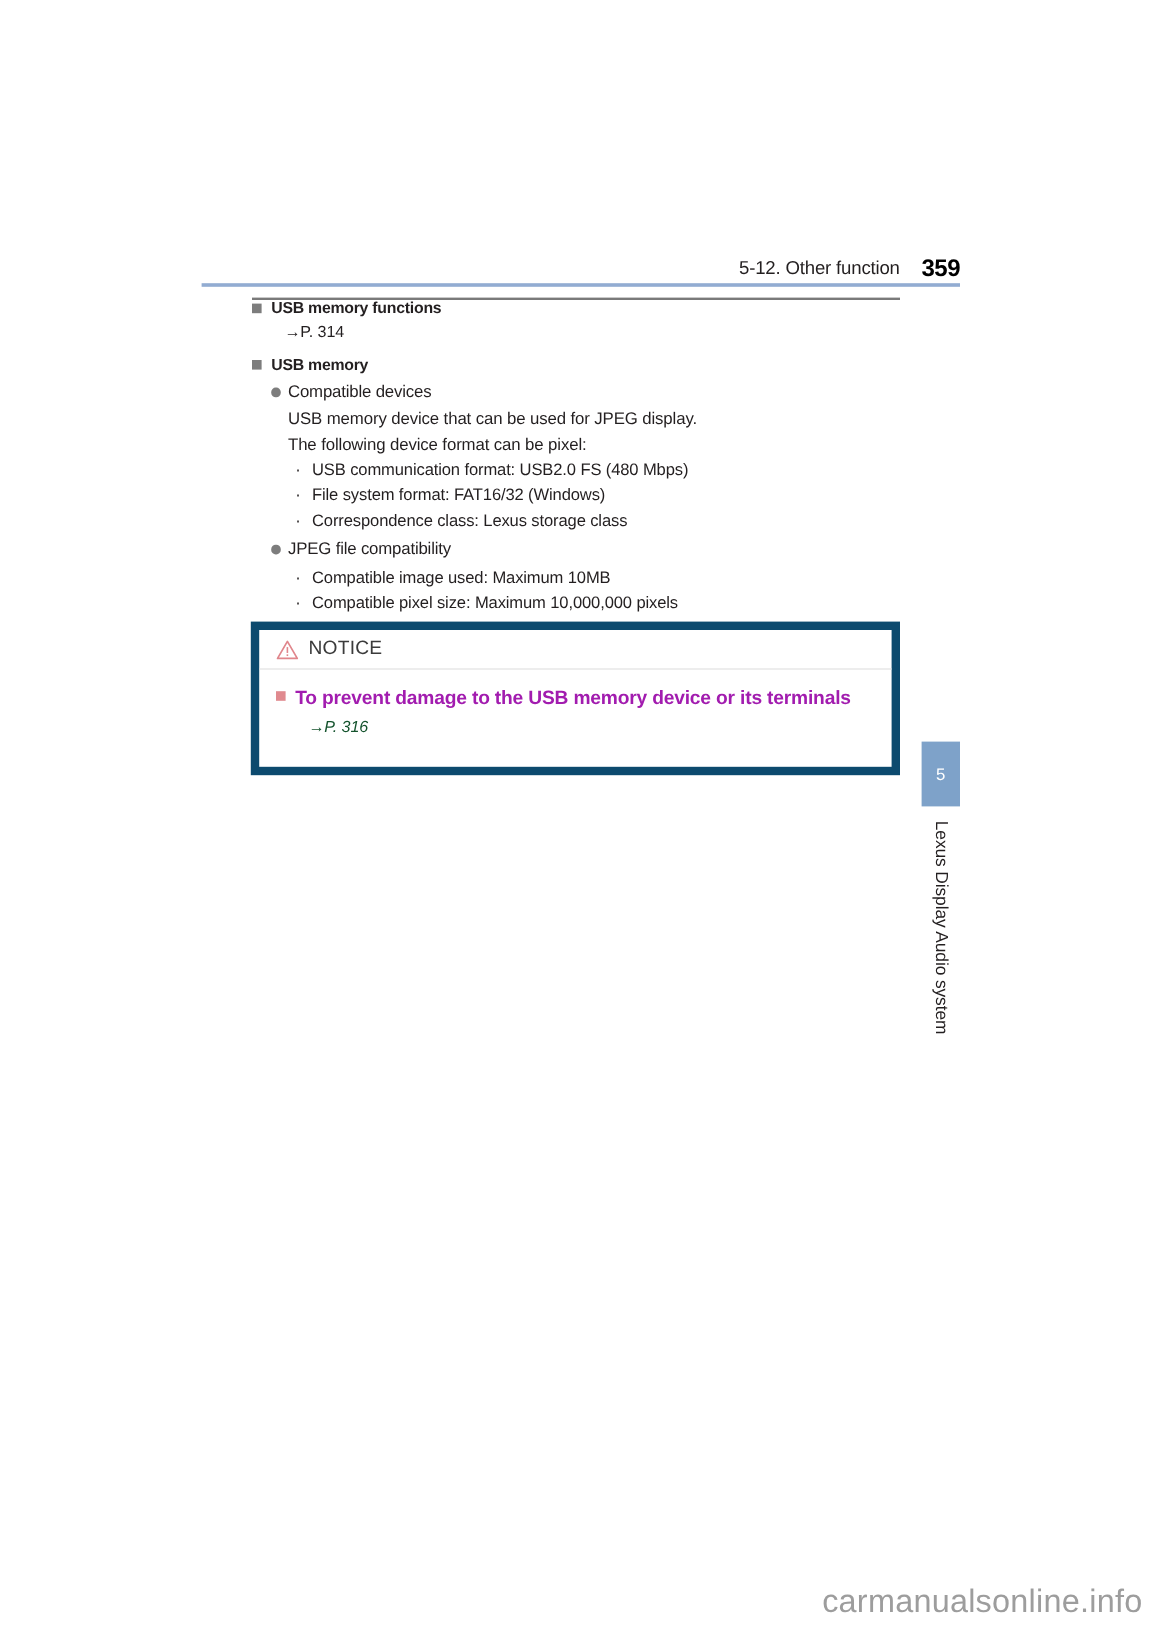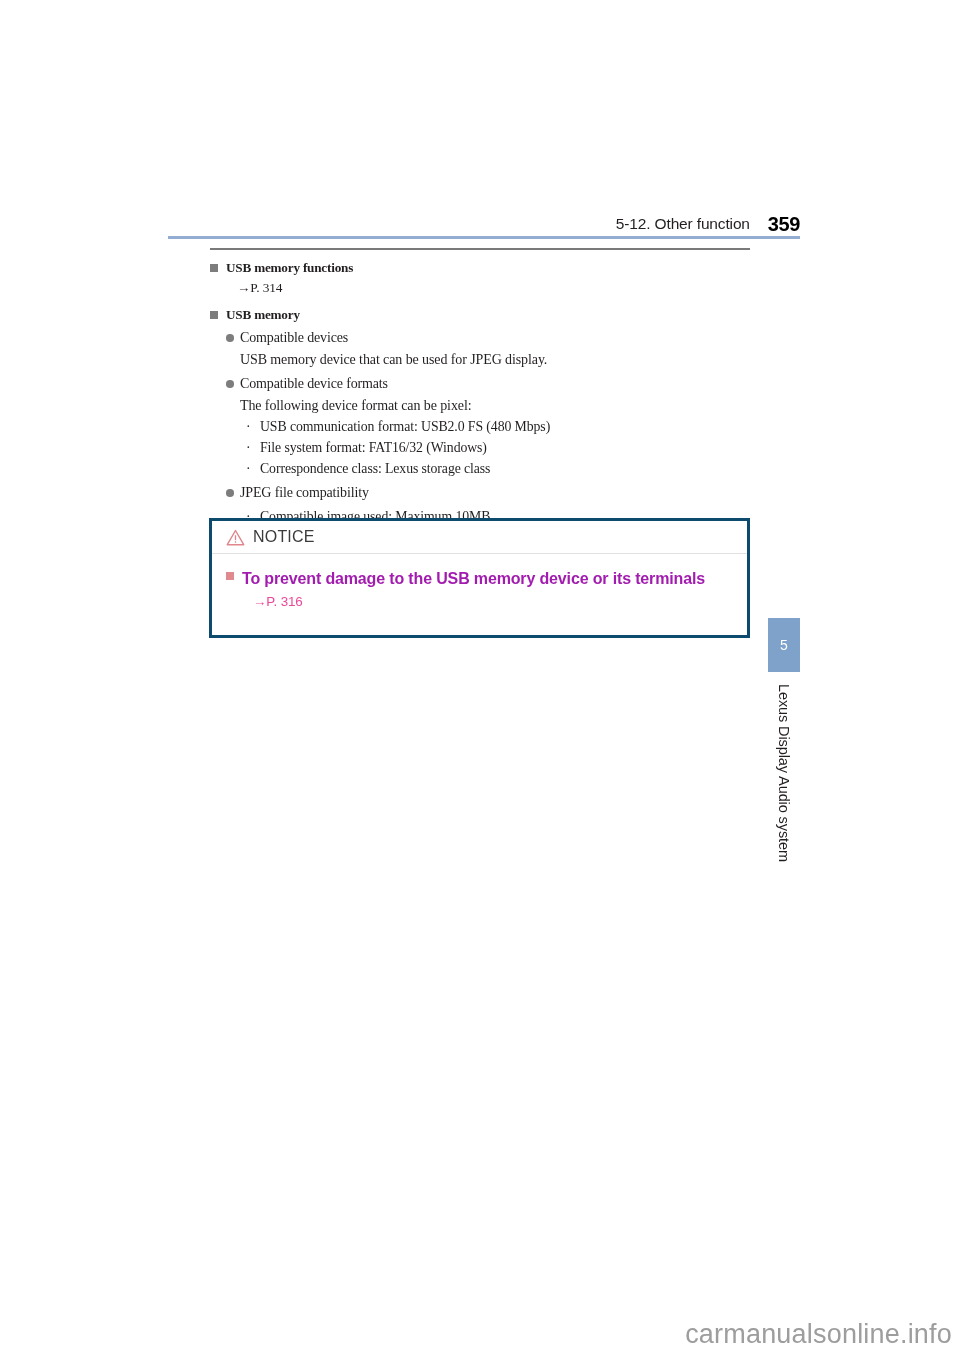--- a/index.html
+++ b/index.html
@@ -68,23 +68,22 @@
     top: 248px;
     width: 540px;
     height: 1.6px;
     background: #7a7a7a;
   }
 
   
   .content {
     position: absolute;
     left: 210px;
-    top: 256px;
+    top: 245px;
     width: 560px;
-    font-family: Liberation Serif, serif;
   }
 
   
   .h-sq {
     position: relative;
     padding-left: 16px;
     font-size: 13.2px;
     font-weight: bold;
     letter-spacing: -0.2px;
     color: #231f20;
@@ -163,21 +162,21 @@
     display: block;
   }
   .b-tick.tight-top { margin-top: 4px; }
 
   
   .notice {
     position: absolute;
     left: 209px;
     top: 518px;
     width: 541px;
-    border: 3px solid #0c4a6e;
+    border: 7px solid #0c4a6e;
     background: #ffffff;
     box-sizing: border-box;
   }
   .notice-head {
     height: 32px;
     border-bottom: 1px solid #e2e2e2;
     display: flex;
     align-items: center;
     padding-left: 14px;
     gap: 8px;
@@ -213,23 +212,24 @@
     top: 5px;
     width: 8px;
     height: 8px;
     background: #e08a8f;
     display: block;
   }
   .n-xref {
     padding-left: 27px;
     font-size: 13.4px;
     letter-spacing: -0.1px;
-    color: #ec4899;
+    color: #14532d;
     line-height: 1.55;
     margin: 2px 0 0 0;
+    font-style: italic;
   }
 
   
   .tab {
     position: absolute;
     left: 768px;
     top: 618px;
     width: 32px;
     height: 54px;
     background: #7ea2c9;
@@ -303,24 +303,20 @@
       <span class="sq"></span>
       <span>USB memory</span>
     </p>
 
     <p class="b-dot">
       <span class="dot"></span>
       <span>Compatible devices</span>
     </p>
     <p class="p-sub">USB memory device that can be used for JPEG display.</p>
 
-    <p class="b-dot">
-      <span class="dot"></span>
-      <span>Compatible device formats</span>
-    </p>
     <p class="p-sub">The following device format can be pixel:</p>
 
     <p class="b-tick">
       <span class="tick">·</span>
       <span>USB communication format: USB2.0 FS (480 Mbps)</span>
     </p>
     <p class="b-tick">
       <span class="tick">·</span>
       <span>File system format: FAT16/32 (Windows)</span>
     </p>

